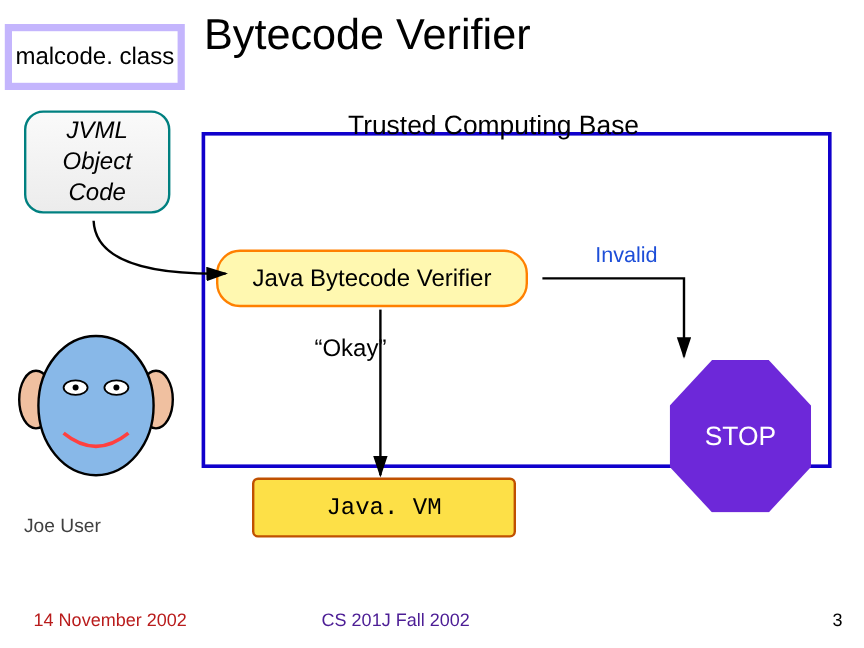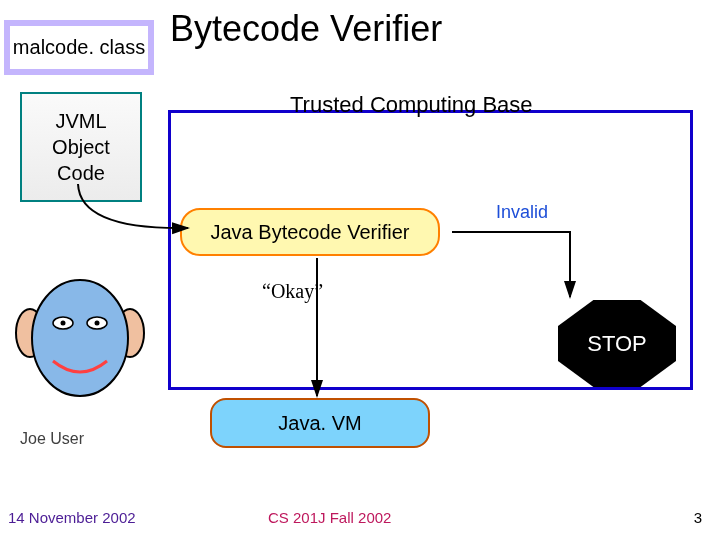--- a/index.html
+++ b/index.html
@@ -30,30 +30,31 @@
     display: flex;
     align-items: center;
     justify-content: center;
     text-align: center;
   }
   .jvml-box {
     position: absolute;
     left: 20px;
     top: 92px;
     width: 122px;
-    height: 110px;
+    height: 86px;
     border: 2px solid #008080;
-    border-radius: 0;
+    border-radius: 16px;
     background: linear-gradient(#fafafa, #ececec);
     font-size: 20px;
     display: flex;
     align-items: center;
     justify-content: center;
     text-align: center;
     line-height: 1.3;
+    font-style: italic;
   }
   .tcb-box {
     position: absolute;
     left: 168px;
     top: 110px;
     width: 525px;
     height: 280px;
     border: 3px solid #1000cc;
   }
   .tcb-label {
@@ -76,50 +77,50 @@
     display: flex;
     align-items: center;
     justify-content: center;
   }
   .okay-label {
     position: absolute;
     left: 262px;
     top: 280px;
     font-size: 20px;
     color: #000;
-    font-family: Liberation Serif, serif;
   }
   .invalid-label {
     position: absolute;
     left: 496px;
     top: 202px;
     font-size: 18px;
     color: #1d4ed8;
   }
   .javavm-box {
     position: absolute;
     left: 210px;
     top: 398px;
     width: 220px;
     height: 50px;
     border: 2px solid #c05000;
-    border-radius: 16px;
-    background: #7dd3fc;
-    font-size: 20px;
-    display: flex;
-    align-items: center;
-    justify-content: center;
+    border-radius: 5px;
+    background: #fde047;
+    font-size: 20px;
+    display: flex;
+    align-items: center;
+    justify-content: center;
+    font-family: Liberation Mono, monospace;
   }
   .stop-octagon {
     position: absolute;
     left: 558px;
     top: 300px;
     width: 118px;
-    height: 87px;
-    background: #000000;
+    height: 127px;
+    background: #6d28d9;
     clip-path: polygon(30% 0%, 70% 0%, 100% 30%, 100% 70%, 70% 100%, 30% 100%, 0% 70%, 0% 30%);
     display: flex;
     align-items: center;
     justify-content: center;
     color: #fff;
     font-size: 22px;
     border-radius: 11px;
   }
   .joe-user-label {
     position: absolute;
@@ -128,31 +129,31 @@
     font-size: 16px;
     color: #404040;
   }
   .face {
     position: absolute;
     left: 15px;
     top: 273px;
   }
   .footer-left {
     position: absolute;
-    left: 8px;
+    left: 28px;
+    bottom: 14px;
+    font-size: 15px;
+    color: #b91c1c;
+  }
+  .footer-mid {
+    position: absolute;
+    left: 268px;
     bottom: 14px;
     font-size: 15px;
     color: #4c1d95;
-  }
-  .footer-mid {
-    position: absolute;
-    left: 268px;
-    bottom: 14px;
-    font-size: 15px;
-    color: #be185d;
   }
   .footer-right {
     position: absolute;
     right: 18px;
     bottom: 14px;
     font-size: 15px;
     color: #000;
   }
   svg.arrow { position: absolute; overflow: visible; }
 </style>

